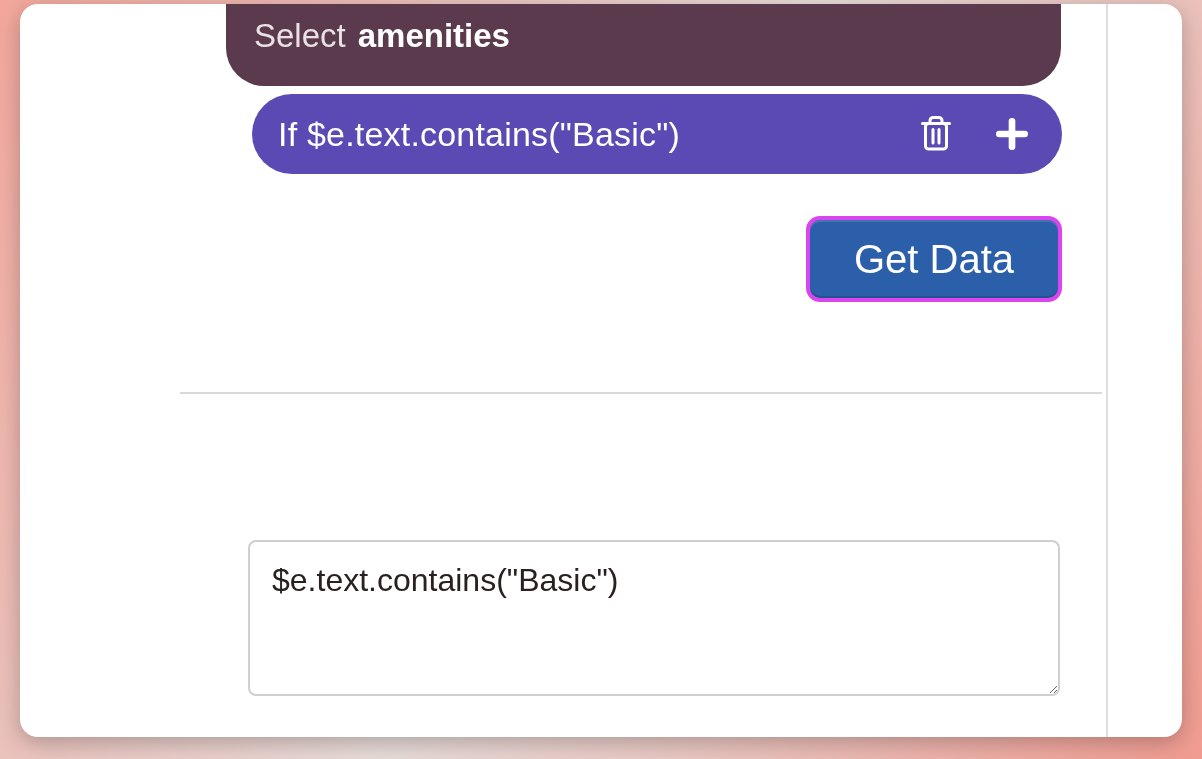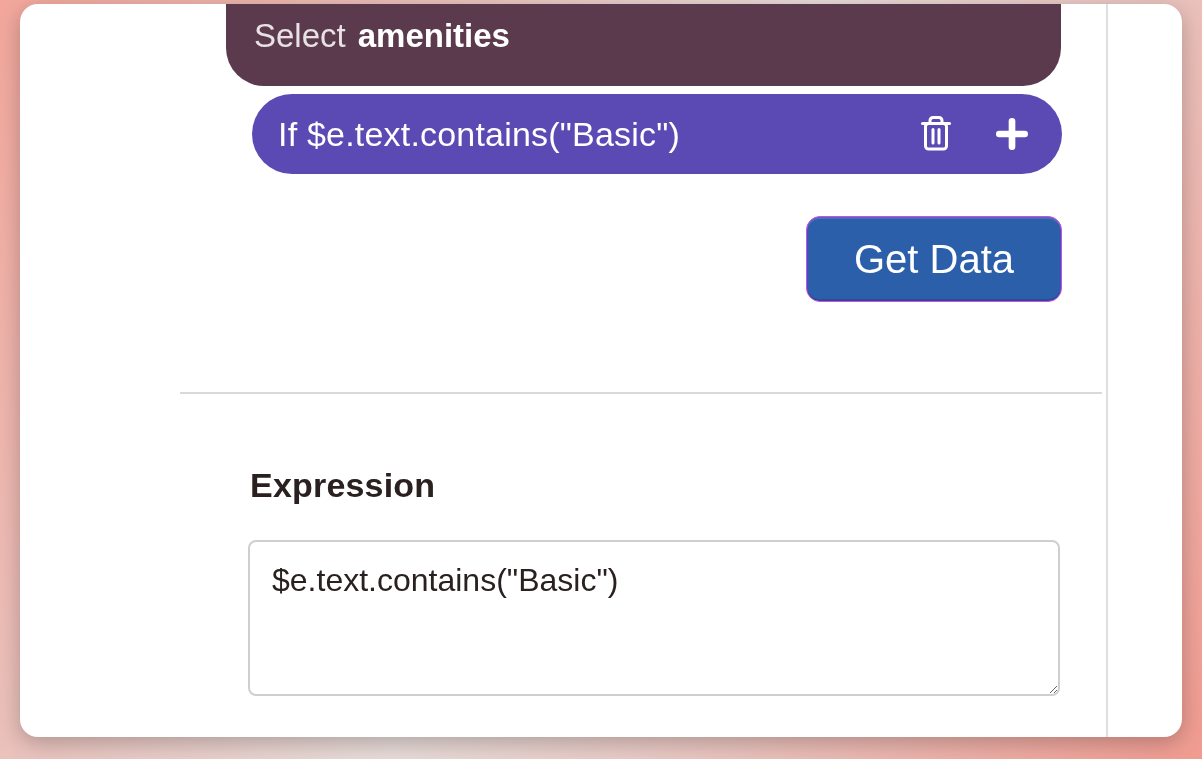--- a/index.html
+++ b/index.html
@@ -95,21 +95,21 @@
   }
   .icon-btn svg { display: block; }
   
   .get-data-btn {
     position: absolute;
     left: 786px;
     top: 212px;
     width: 256px;
     height: 86px;
     background: #2c5faa;
-    border: 1px solid #d946ef;
+    border: 4px solid #d946ef;
     border-radius: 14px;
     color: #fff;
     font-size: 40px;
     font-weight: 400;
     display: flex;
     align-items: center;
     justify-content: center;
     cursor: pointer;
     box-shadow: inset 0 -2px 0 rgba(0,0,0,0.15), inset 0 2px 0 rgba(255,255,255,0.12);
   }
@@ -194,18 +194,17 @@
         </span>
       </div>
     </div>
 
     <div class="get-data-btn">
       <span>Get Data</span>
     </div>
 
     <div class="divider"></div>
 
-    <div class="expr-heading">Expression</div>
 
     <textarea class="expr-input" style="">$e.text.contains("Basic")</textarea>
 
   </div>
 </div>
 
 </body></html>

